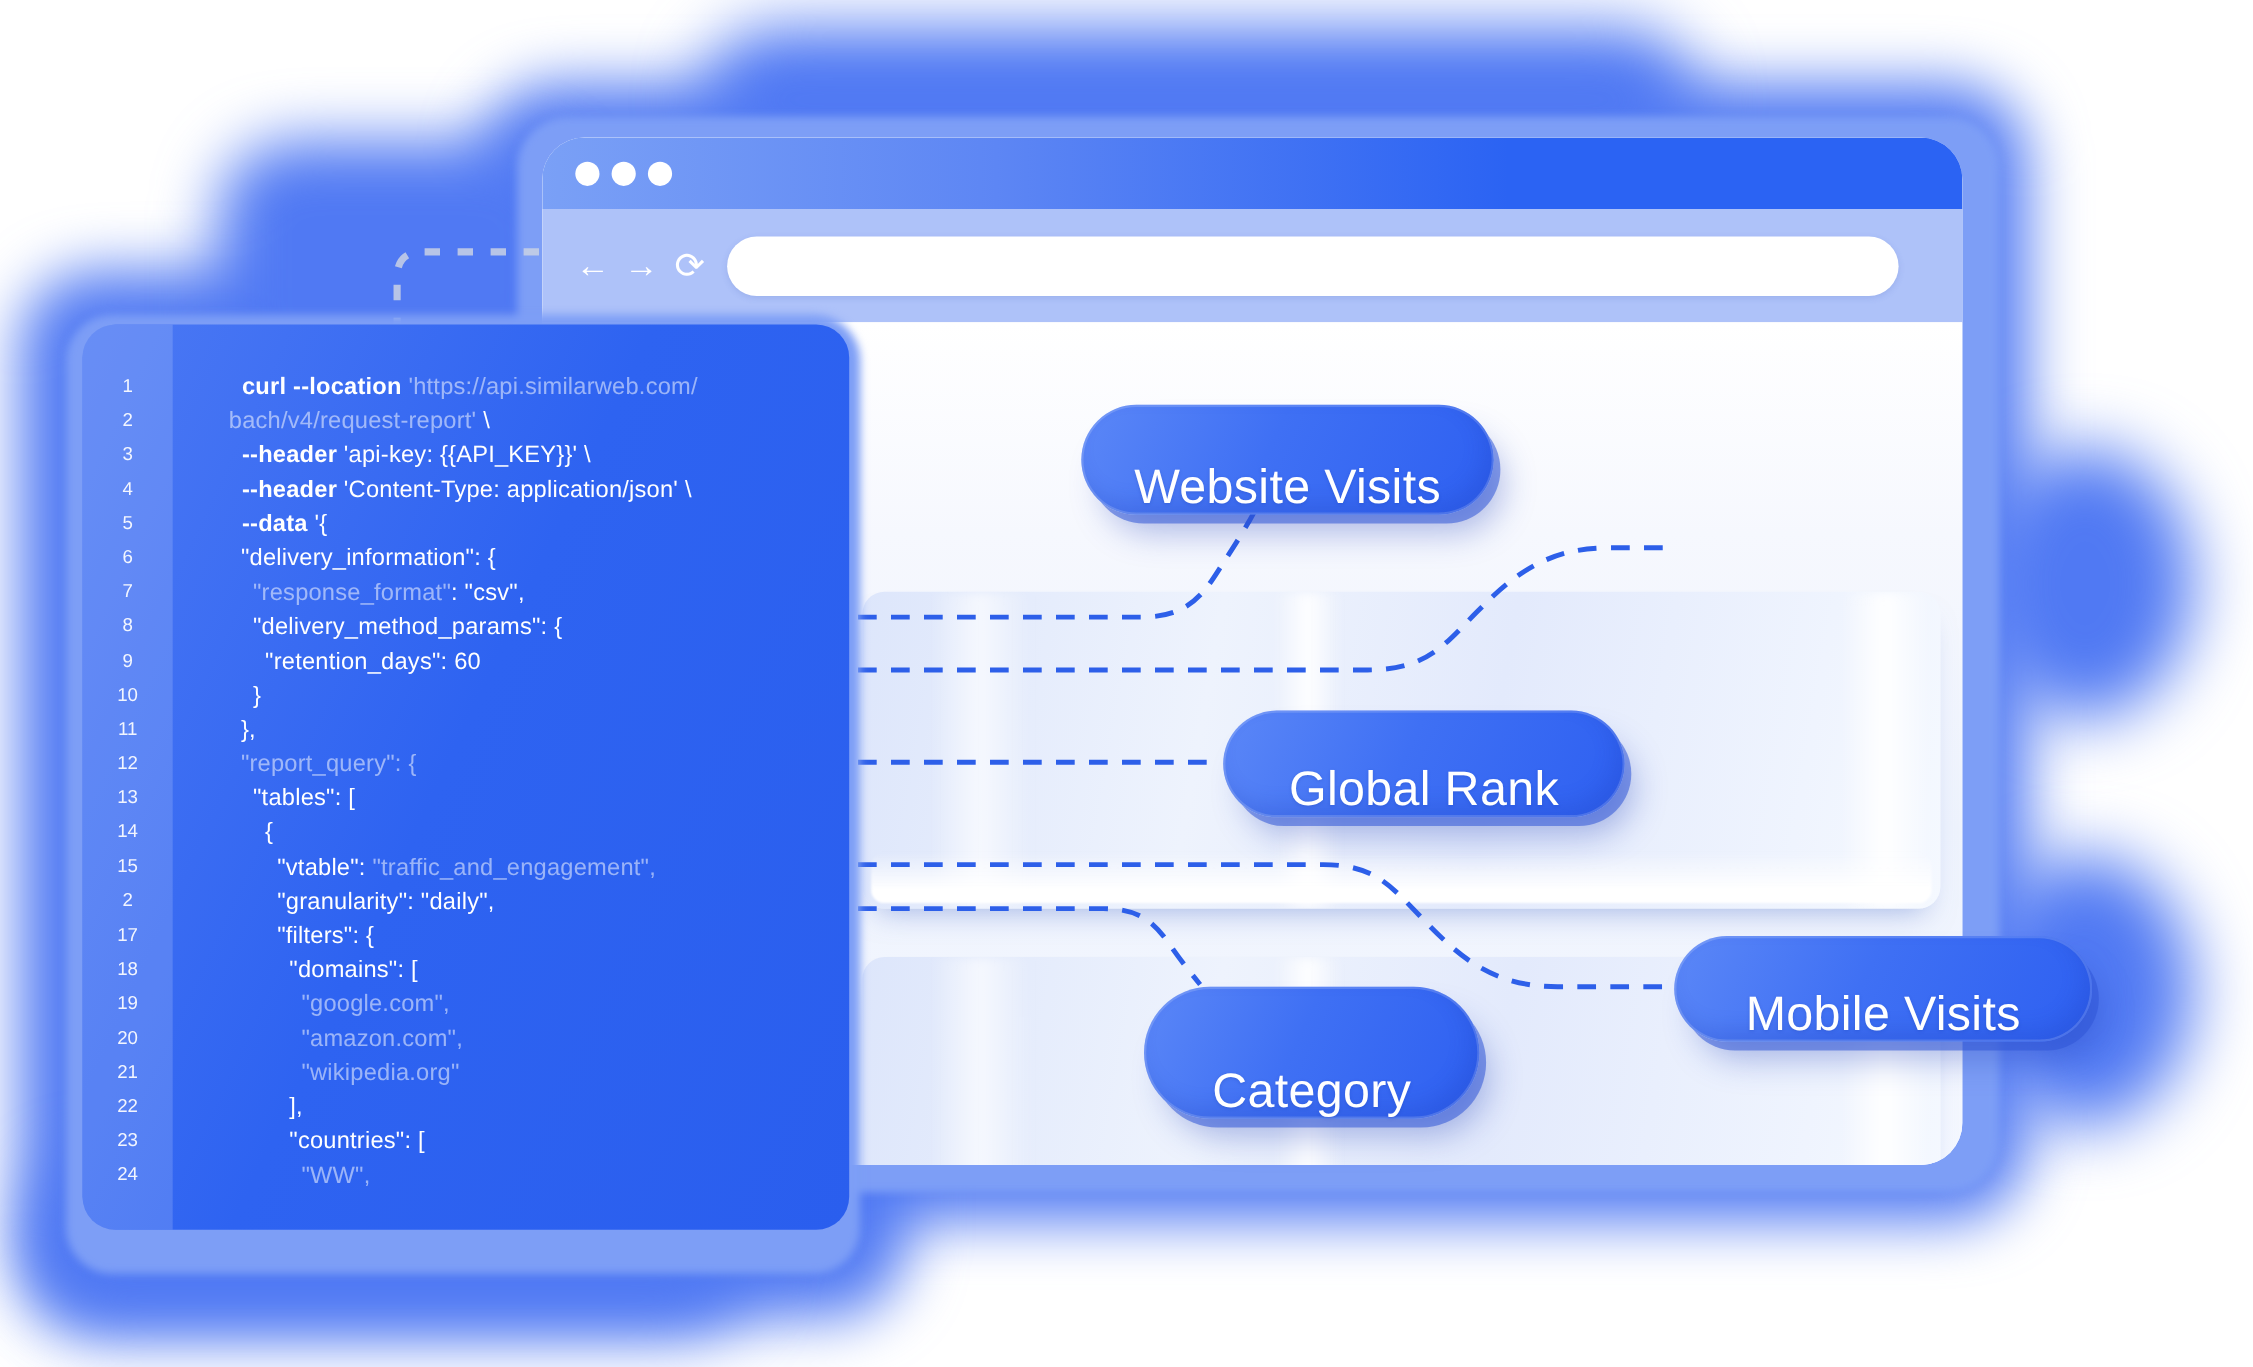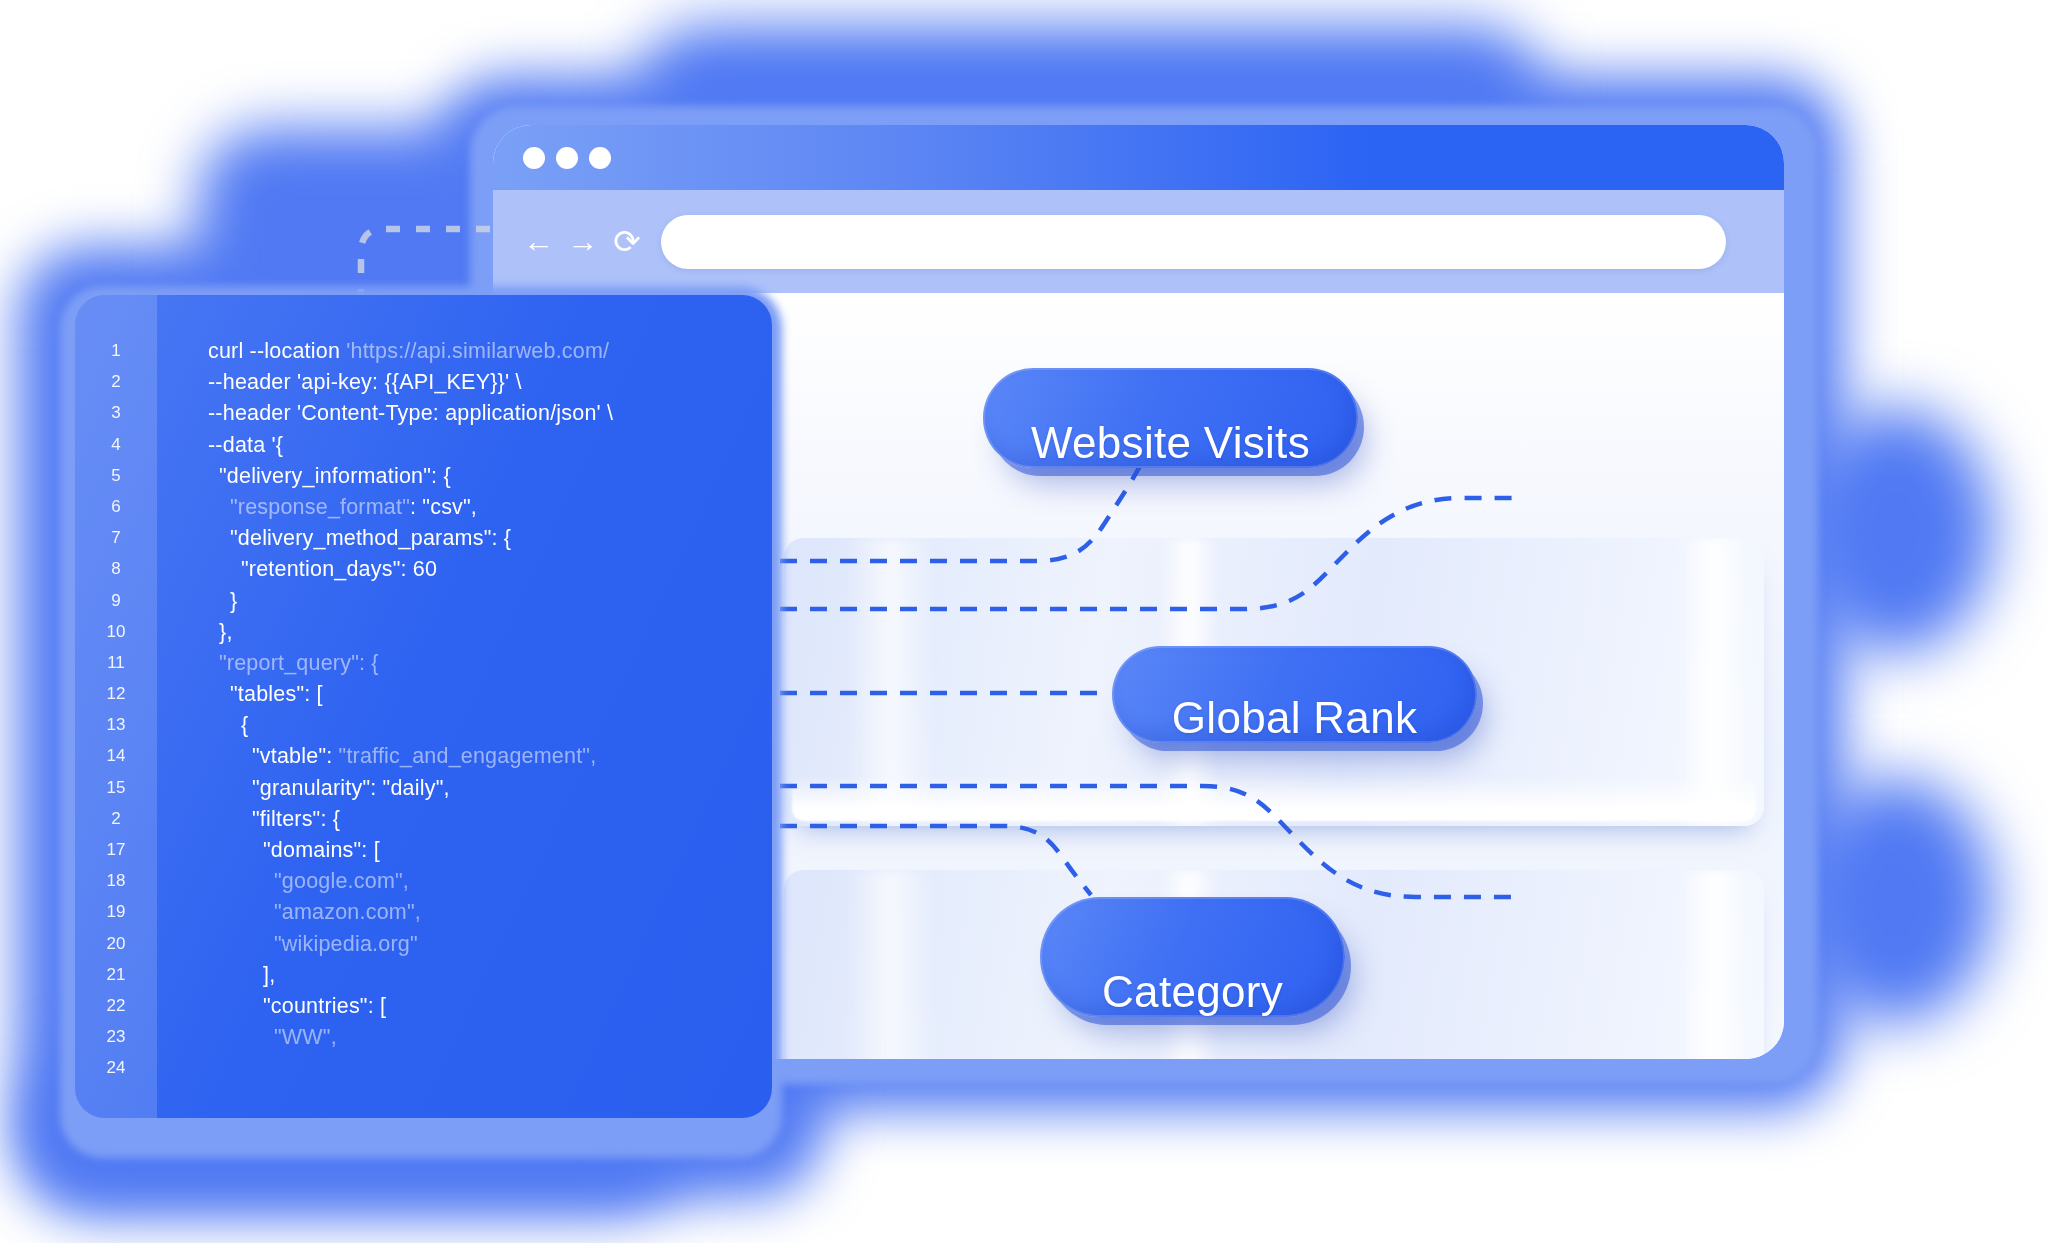--- a/index.html
+++ b/index.html
@@ -72,21 +72,21 @@
 
   
   .code-panel{position:absolute;left:75px;top:295px;width:697px;height:823px;border-radius:30px;
     overflow:hidden;z-index:5;display:flex;
     background:linear-gradient(115deg,var(--panel-grad-start) 0%,#2e63f1 48%,var(--panel-grad-end) 100%);}
   .gutter{width:82px;background:rgba(255,255,255,0.16);padding-top:40px;flex-shrink:0;}
   .ln{height:31.2px;line-height:31.2px;text-align:center;color:rgba(255,255,255,0.92);
     font-size:17px;font-weight:400;}
   .code-col{flex:1;padding:41px 10px 0 51px;}
   .cl{height:31.2px;line-height:31.2px;font-size:21.5px;white-space:pre;letter-spacing:.2px;}
-  .cl .bb{color:#ffffff;font-weight:400;}
+  .cl .bb{color:#ffffff;font-weight:700;margin-left:12px;}
   .cl .b{color:#ffffff;font-weight:500;}
   .cl .d{color:var(--dim-code);font-weight:500;}
 
   
   .pill{position:absolute;z-index:6;border-radius:999px;display:flex;align-items:flex-end;justify-content:center;
     background:linear-gradient(115deg,var(--pill-grad-a) 0%,#3f70f4 45%,var(--pill-grad-b) 100%);
     color:#fff;font-size:44px;font-weight:500;letter-spacing:.3px;
     text-shadow:0 1px 3px rgba(25,55,160,0.25);
     box-shadow:7px 9px 0 -1px rgba(47,86,215,0.55),
                14px 22px 30px -6px rgba(35,65,185,0.35),
@@ -175,20 +175,21 @@
         <div class="ln">18</div>
         <div class="ln">19</div>
         <div class="ln">20</div>
         <div class="ln">21</div>
         <div class="ln">22</div>
         <div class="ln">23</div>
         <div class="ln">24</div>
       </div>
     <div class="code-col">
         <div class="cl" style="padding-left: 0px;"><span class="bb">curl --location </span><span class="d">'https://api.similarweb.com/</span></div>
+        <div class="cl" style="padding-left: 0px;"><span class="d">bach/v4/request-report'</span><span class="b"> \</span></div>
         <div class="cl" style="padding-left: 0px;"><span class="bb">--header </span><span class="b">'api-key: {{API_KEY}}' \</span></div>
         <div class="cl" style="padding-left: 0px;"><span class="bb">--header </span><span class="b">'Content-Type: application/json' \</span></div>
         <div class="cl" style="padding-left: 0px;"><span class="bb">--data </span><span class="b">'{</span></div>
         <div class="cl" style="padding-left: 11px;"><span class="b">"delivery_information": {</span></div>
         <div class="cl" style="padding-left: 22px;"><span class="d">"response_format"</span><span class="b">: "csv",</span></div>
         <div class="cl" style="padding-left: 22px;"><span class="b">"delivery_method_params": {</span></div>
         <div class="cl" style="padding-left: 33px;"><span class="b">"retention_days": 60</span></div>
         <div class="cl" style="padding-left: 22px;"><span class="b">}</span></div>
         <div class="cl" style="padding-left: 11px;"><span class="b">},</span></div>
         <div class="cl" style="padding-left: 11px;"><span class="d">"report_query": {</span></div>
@@ -209,14 +210,17 @@
 
   <div class="pill pill-website-visits">
     <span>Website Visits</span>
   </div>
   <div class="pill pill-global-rank">
     <span>Global Rank</span>
   </div>
   <div class="pill pill-category">
     <span>Category</span>
   </div>
+  <div class="pill pill-mobile-visits">
+    <span>Mobile Visits</span>
+  </div>
 
 </div>
 
 </body></html>

